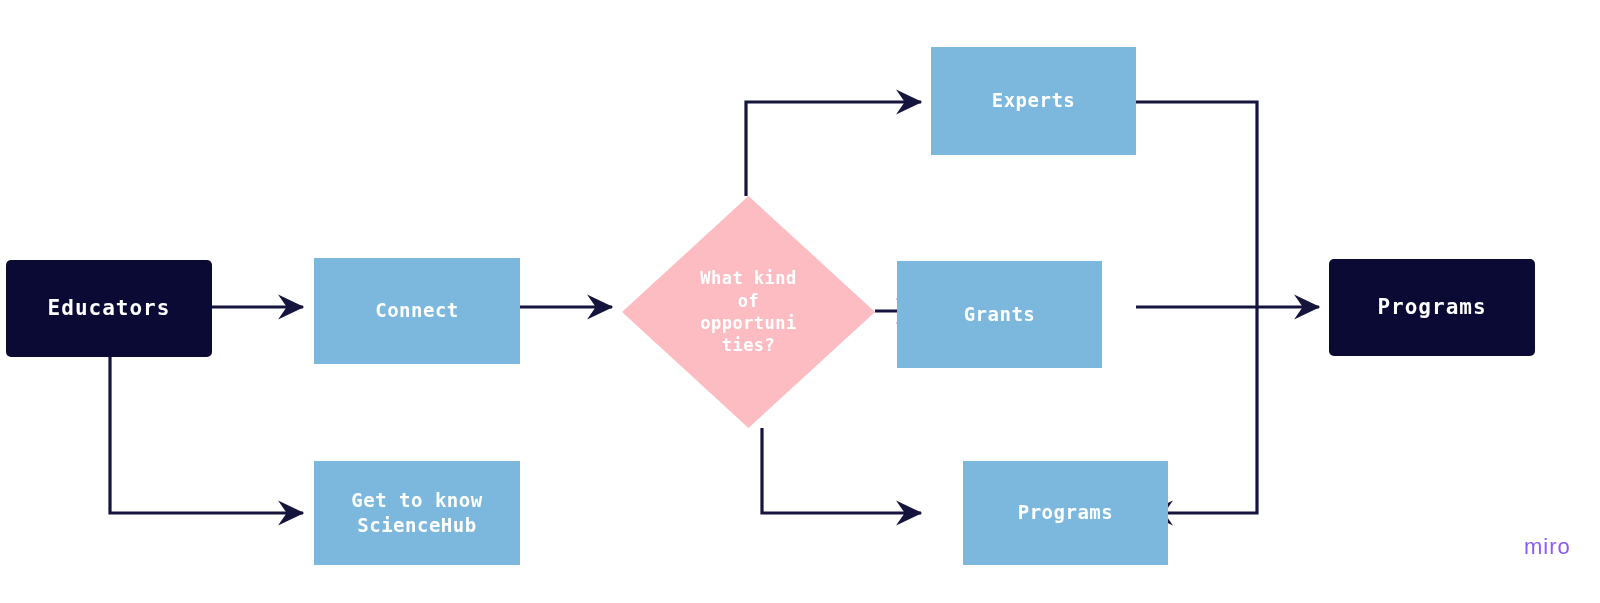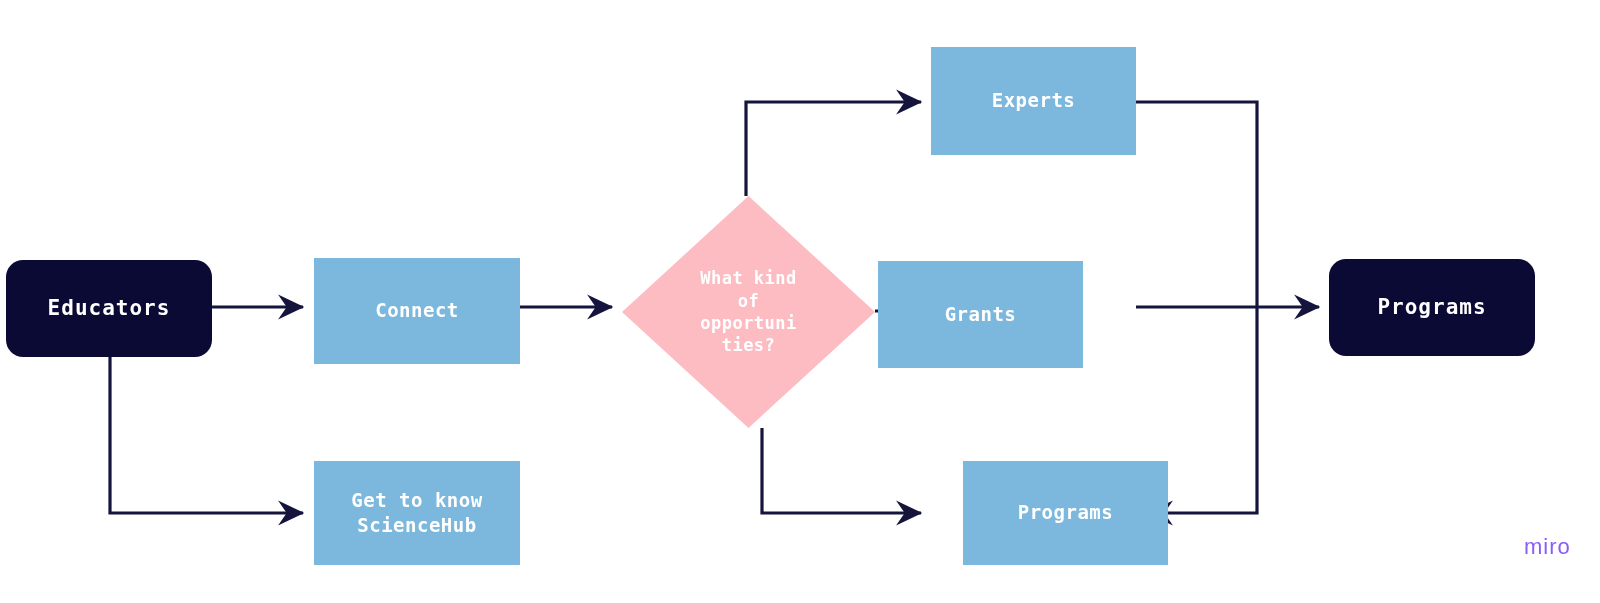--- a/index.html
+++ b/index.html
@@ -35,21 +35,21 @@
     box-sizing: border-box;
     color: #ffffff;
     font-family: "DejaVu Sans Mono", "Liberation Mono", monospace;
     font-weight: bold;
     letter-spacing: 0.5px;
     line-height: 1.32;
     white-space: pre-line;
   }
   .node-terminal {
     background: #0b0a35;
-    border-radius: 17px;
+    border-radius: 5px;
     font-size: 21px;
     letter-spacing: 1px;
   }
   .node-process {
     background: #7cb8dd;
     font-size: 19px;
   }
   .node-decision {
     background: transparent;
     font-size: 17px;
@@ -128,21 +128,21 @@
     <span class="diamond-label">What kind
 of
 opportuni
 ties?</span>
   </div>
 
   <div class="node node-process" style="left:931px; top:47px; width:205px; height:108px;">
     <span>Experts</span>
   </div>
 
-  <div class="node node-process" style="left:878px; top:261px; width:205px; height:107px;">
+  <div class="node node-process" style="left:897px; top:261px; width:205px; height:107px;">
     <span>Grants</span>
   </div>
 
   <div class="node node-process" style="left:931px; top:461px; width:205px; height:104px;margin-left:32px;">
     <span>Programs</span>
   </div>
 
   <div class="node node-terminal" style="left:1329px; top:259px; width:206px; height:97px;">
     <span>Programs</span>
   </div>

